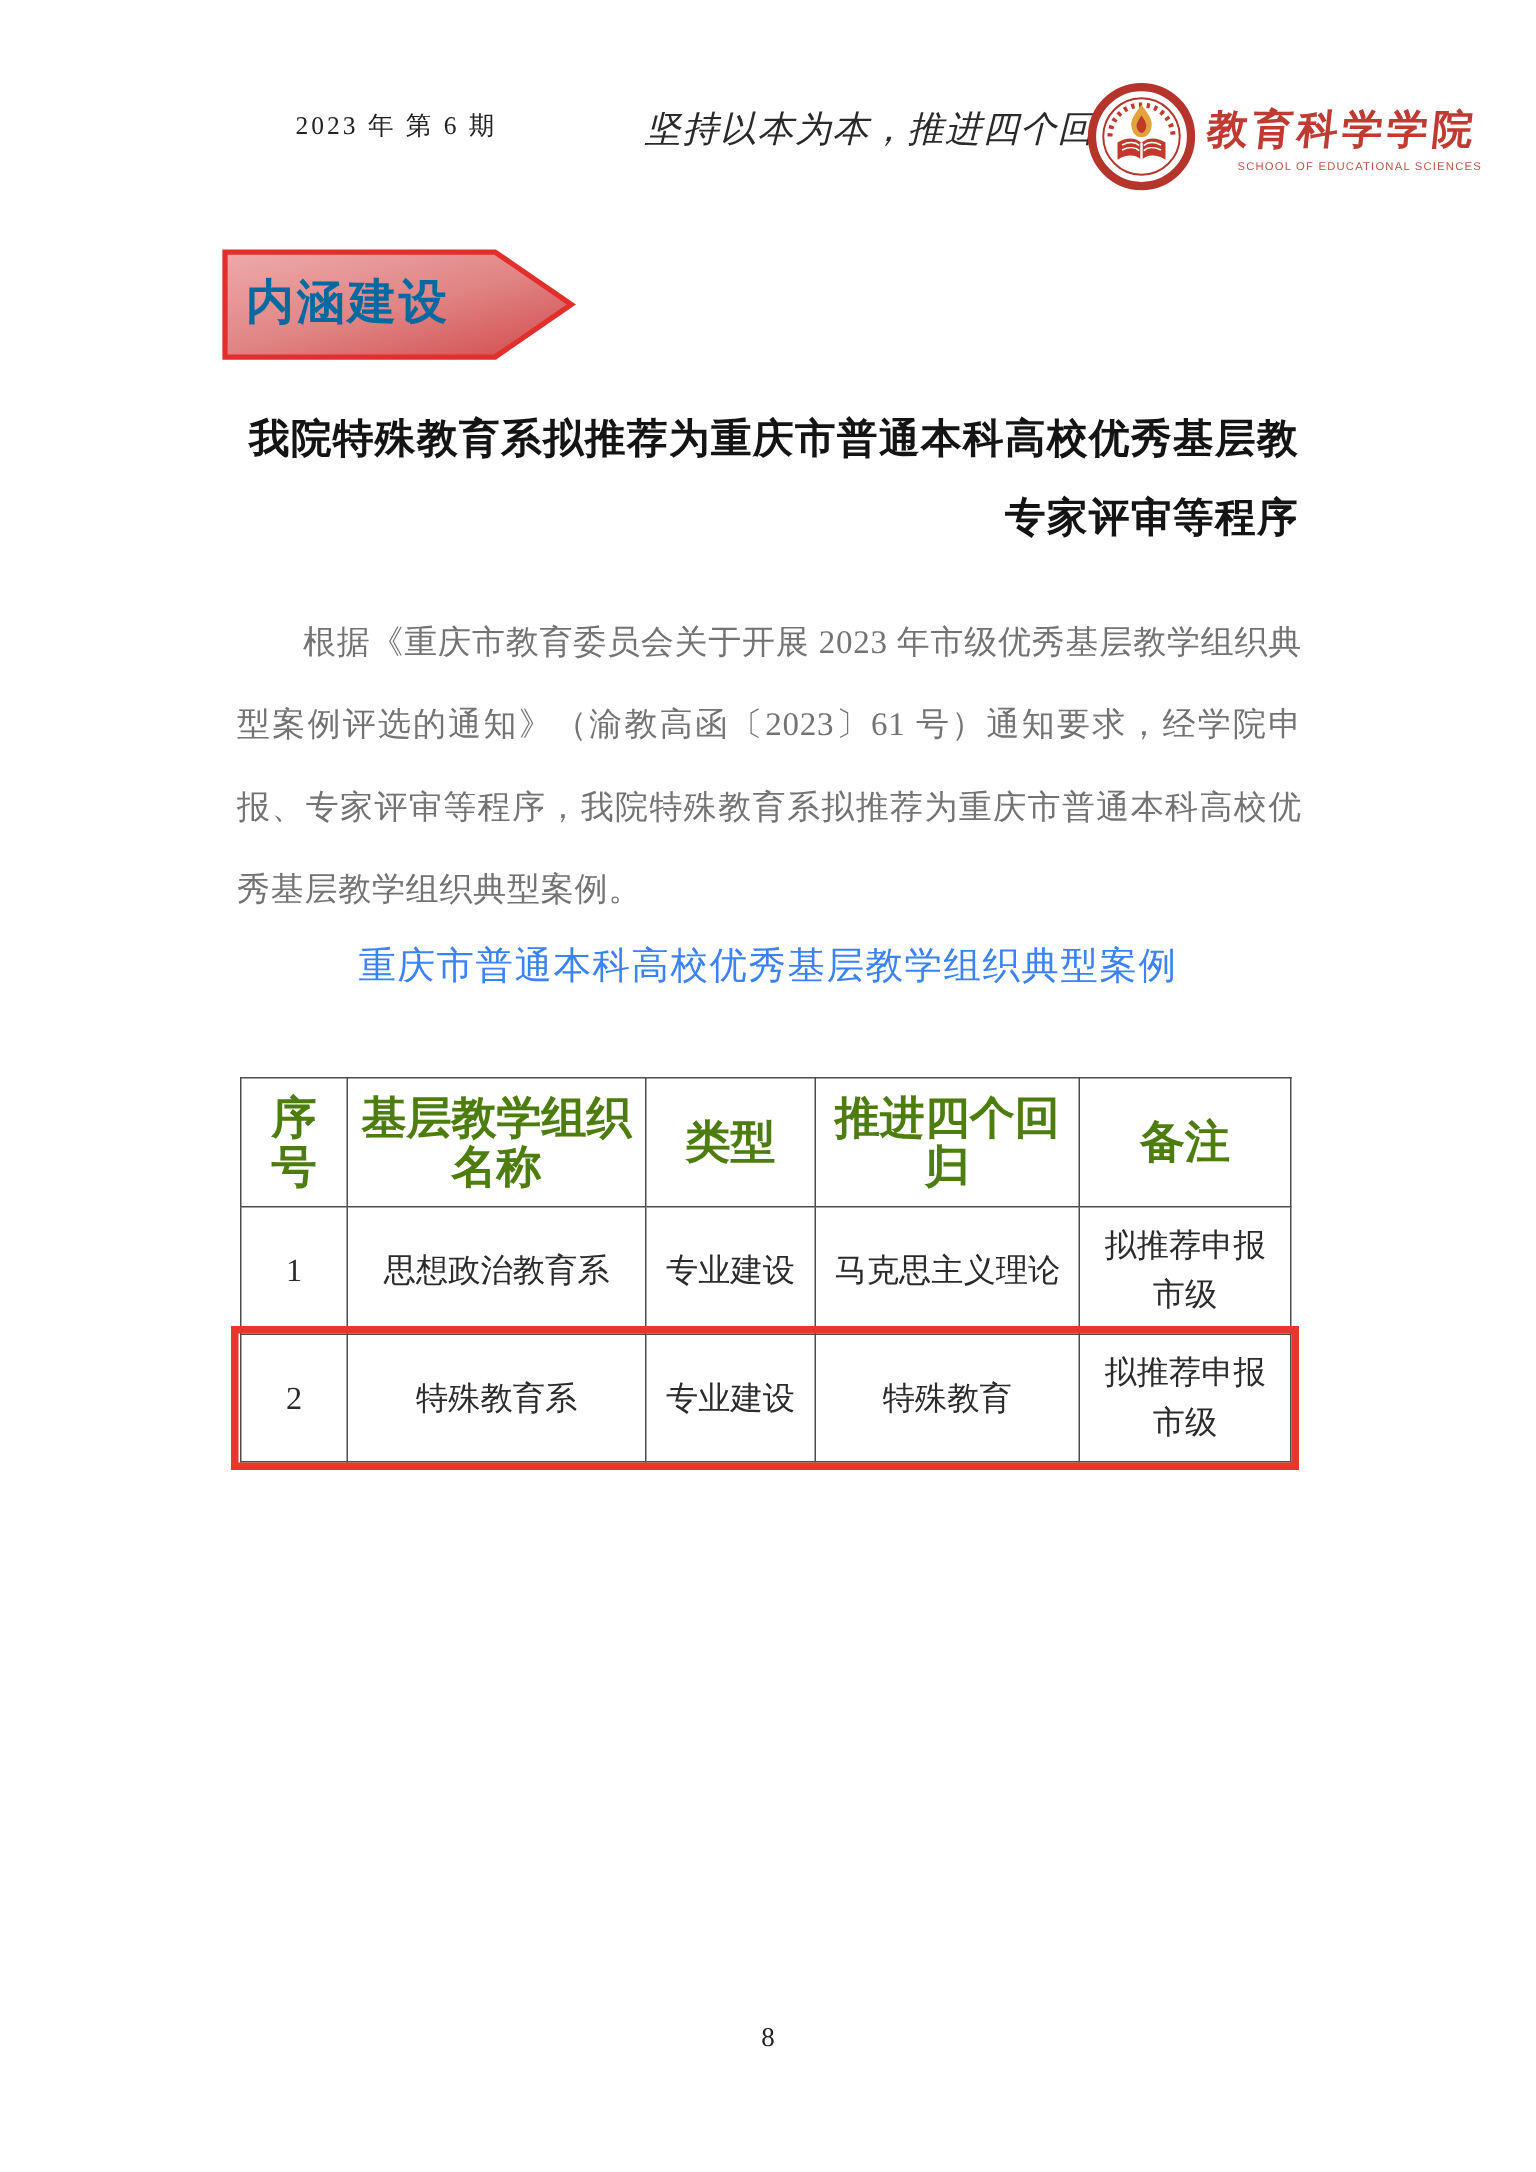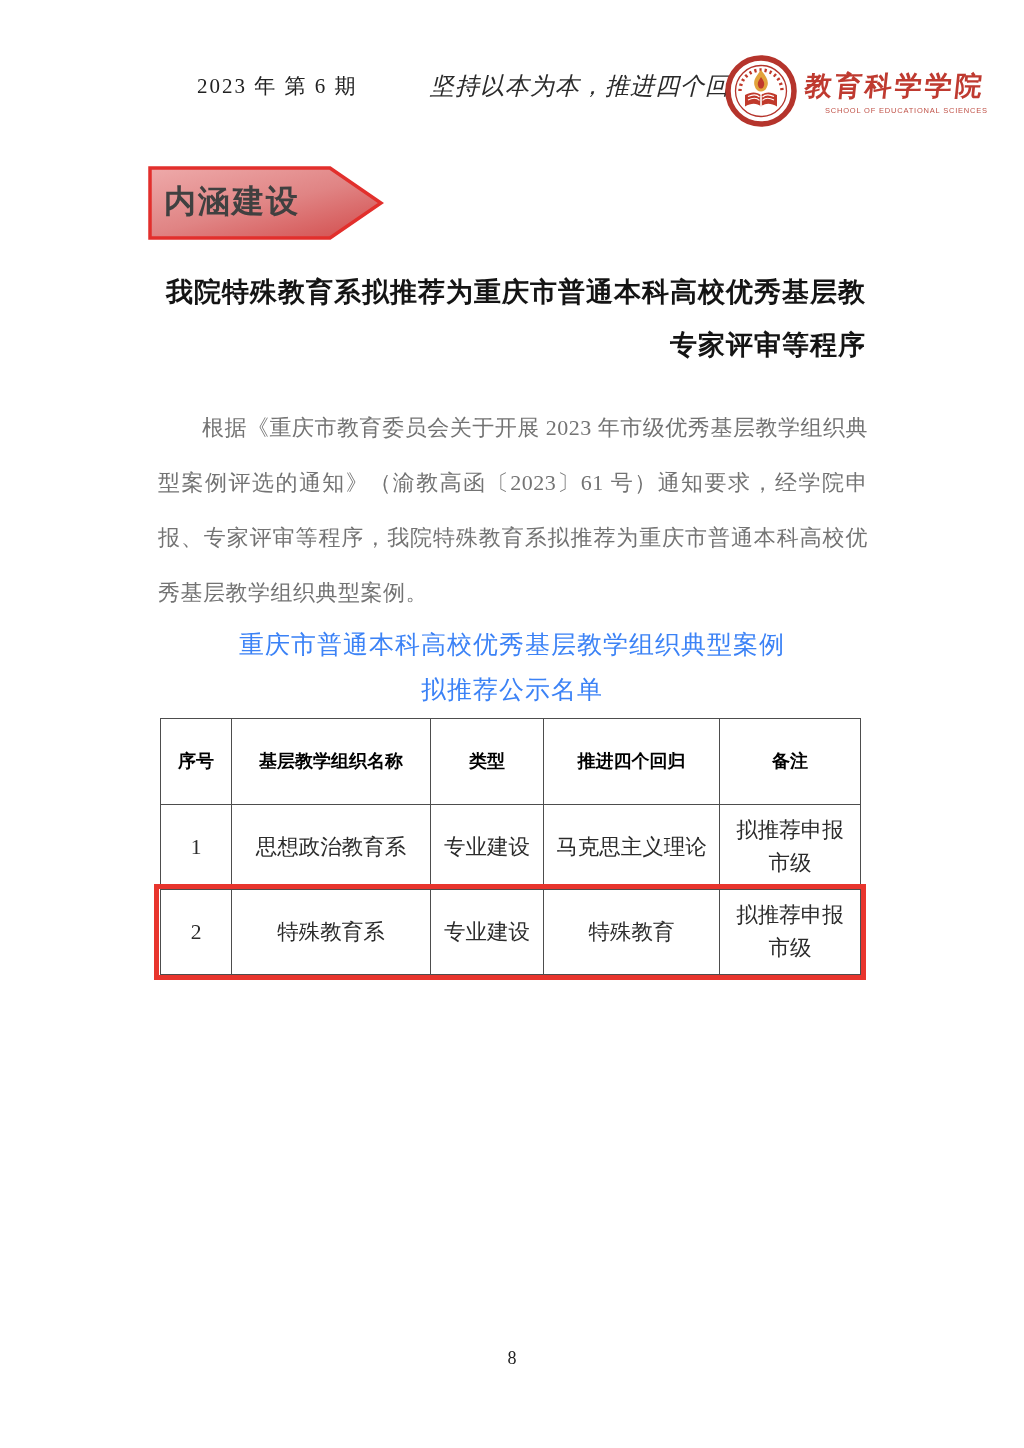--- a/index.html
+++ b/index.html
@@ -12,21 +12,21 @@
     font-family: "Liberation Serif", serif;
     color: #1d1d1d;
     overflow: hidden;
     margin: 0 auto;
   }
 
   
   .issue {
     position: absolute;
     left: 197px; top: 72px;
-    font-size: 21px;
+    font-size: 17px;
     letter-spacing: 2px;
     color: #222;
     white-space: nowrap;
   }
   .slogan {
     position: absolute;
     left: 430px; top: 70px;
     font-size: 24px;
     font-style: italic;
     letter-spacing: 1px;
@@ -66,21 +66,21 @@
     left: 148px; top: 166px;
     width: 236px; height: 74px;
   }
   .banner svg { position: absolute; left: 0; top: 0; }
   .banner-label {
     position: absolute;
     left: 16px; top: 50%;
     transform: translateY(-52%);
     font-size: 32px;
     font-weight: bold;
-    color: #404040;
+    color: #0369a1;
     letter-spacing: 2px;
     font-family: "Liberation Serif", serif;
     white-space: nowrap;
   }
 
   
   .title {
     position: absolute;
     left: 158px; top: 266px;
     width: 708px;
@@ -131,23 +131,23 @@
   table.rec th, table.rec td {
     border: 1px solid #4d4d4d;
     text-align: center;
     vertical-align: middle;
     padding: 4px 8px;
     color: #2b2b2b;
     line-height: 33px;
   }
   table.rec th {
     height: 86px;
-    font-size: 18px;
-    font-weight: bold;
-    color: #000000;
+    font-size: 30px;
+    font-weight: bold;
+    color: #4d7c0f;
   }
   table.rec td {
     height: 85px;
     font-size: 21.5px;
     font-weight: normal;
   }
   td.num { font-family: "Liberation Serif", serif; font-size: 21px; }
   .highlight-box {
     position: absolute;
     left: -6px;
@@ -209,21 +209,20 @@
 
   <h1 class="title">
     <span>我院特殊教育系拟推荐为重庆市普通本科高校优秀基层教</span><br>
     <span>专家评审等程序</span>
   </h1>
 
   <p class="body-par">根据《重庆市教育委员会关于开展 2023 年市级优秀基层教学组织典型案例评选的通知》（渝教高函〔2023〕61 号）通知要求，经学院申报、专家评审等程序，我院特殊教育系拟推荐为重庆市普通本科高校优秀基层教学组织典型案例。</p>
 
   <div class="caption">
     <div>重庆市普通本科高校优秀基层教学组织典型案例</div>
-    <div>拟推荐公示名单</div>
   </div>
 
   <div class="table-wrap">
     <table class="rec">
       <colgroup>
         <col style="width:71px">
         <col style="width:199px">
         <col style="width:113px">
         <col style="width:176px">
         <col style="width:141px">

